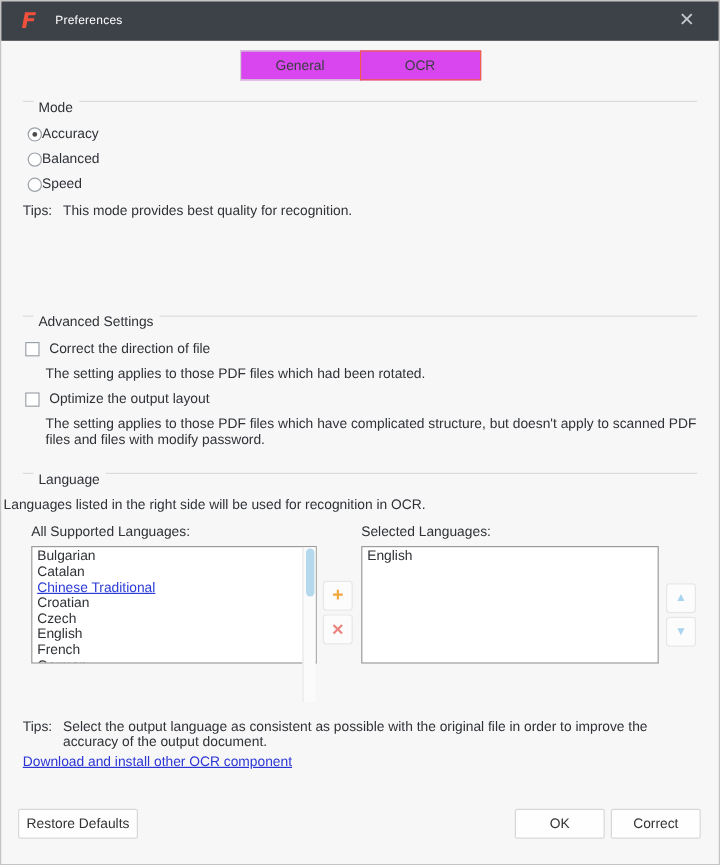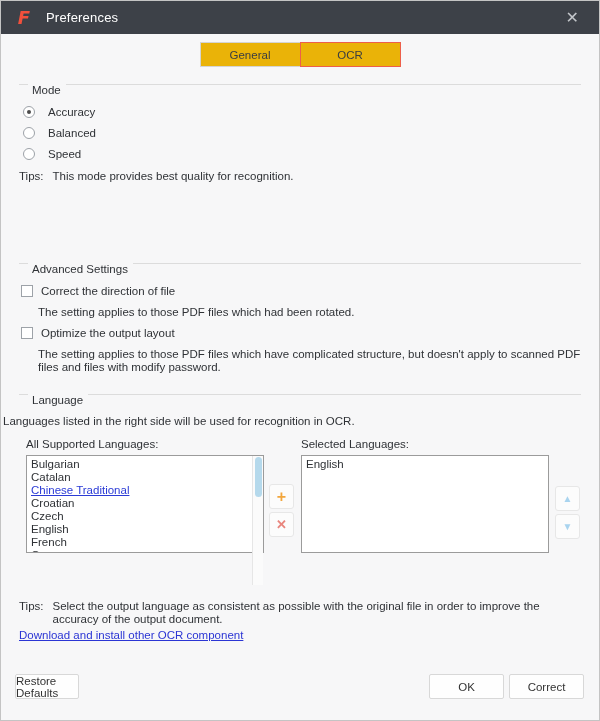--- a/index.html
+++ b/index.html
@@ -14,39 +14,39 @@
   
   .titlebar {
     position:absolute; top:0; left:0; right:0; height:33px;
     background:#3d4148; display:flex; align-items:center; padding:0 14px;
   }
   .logo {
     width:18px; height:20px; display:flex; align-items:center; justify-content:center;
     color:#f1503c; font-weight:800; font-style:italic; font-size:18px;
     font-family:"DejaVu Sans", sans-serif;
   }
-  .win-title { color:#ffffff; font-size:13px; margin-left:13px; letter-spacing:.2px; }
+  .win-title { color:#ffffff; font-size:10px; margin-left:13px; letter-spacing:.2px; }
   .close-x { margin-left:auto; color:#c3c6ca; font-size:16px; line-height:16px; padding:2px 6px; cursor:default; }
   
   .tabs { position:absolute; top:41px; left:0; right:0; display:flex; justify-content:center; }
   .tab {
-    width:101px; height:25px; background:#eab308; border:1px solid #d4d4d4;
+    width:101px; height:25px; background:#d946ef; border:1px solid #d4d4d4;
     display:flex; align-items:center; justify-content:center; color:#3a3d41;
   }
   .tab + .tab { margin-left:-1px; }
   .tab.active { border-color:#ed5f4b; position:relative; z-index:1; }
   
   .sec-head { position:absolute; left:18px; right:18px; display:flex; align-items:flex-start; height:14px; }
   .hline { height:1px; background:#dcdcdc; }
   .hline.short { width:9px; }
   .hline.grow { flex:1; }
   .sec-title { padding:0 5px 0 4px; white-space:nowrap; }
   
   .mode-options { position:absolute; top:104px; left:22px; display:flex; flex-direction:column; gap:7px; }
-  .radio-row { display:flex; align-items:center; gap:13px; height:14px; }
+  .radio-row { display:flex; align-items:center; gap:0; height:14px; }
   .radio {
     width:12px; height:12px; border:1px solid #9da2a8; border-radius:50%;
     background:#fff; position:relative; flex:0 0 12px;
   }
   .radio.sel::after { content:""; position:absolute; inset:3px; background:#4b4b4b; border-radius:50%; }
   
   .tips-row { position:absolute; left:18px; display:flex; gap:9px; line-height:13px; }
   .tips-text { max-width:522px; }
   
   .adv-options { position:absolute; top:283px; left:20px; }
@@ -76,21 +76,21 @@
   .sqbtn.rem  { left:268px; top:511px; color:#e9857d; font-size:13px; font-weight:bold; }
   .sqbtn.up   { left:554px; top:485px; color:#a9d4ef; font-size:10px; }
   .sqbtn.down { left:554px; top:513px; color:#a9d4ef; font-size:10px; }
   .dl-link { position:absolute; left:18px; top:628px; color:#2b35d4; text-decoration:underline; }
   
   .btn {
     position:absolute; top:673px; height:25px; background:#fefefe;
     border:1px solid #d8d8d8; border-radius:2px; color:#333;
     display:flex; align-items:center; justify-content:center;
   }
-  .btn.restore { left:14px;  width:64px; }
+  .btn.restore { left:14px;  width:100px; }
   .btn.ok      { left:428px; width:75px; }
   .btn.cancel  { left:508px; width:75px; }
 </style>
 </head>
 <body>
 
 <div class="window">
 
   <div class="titlebar">
     <span class="logo">F</span>

